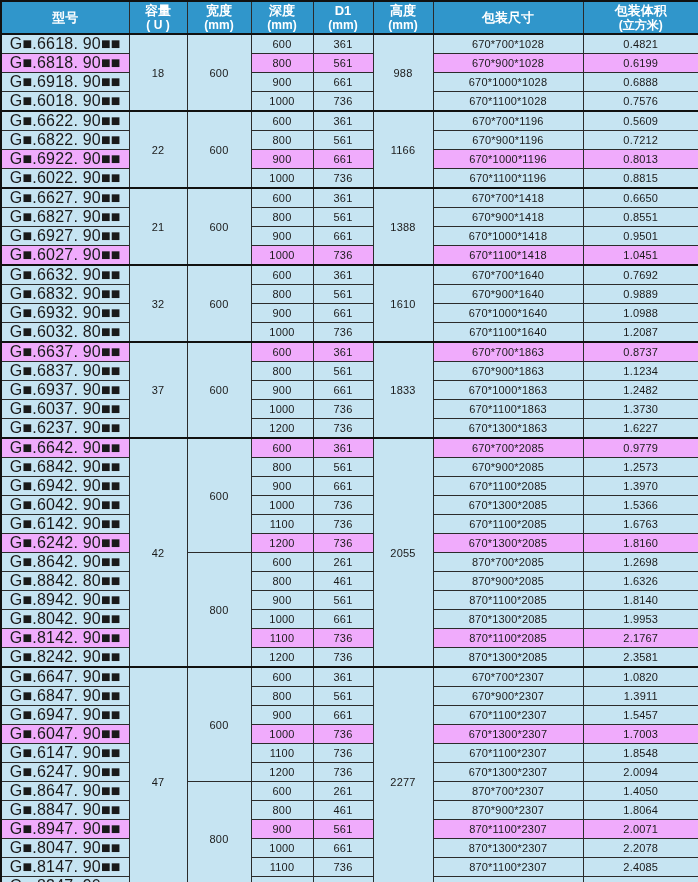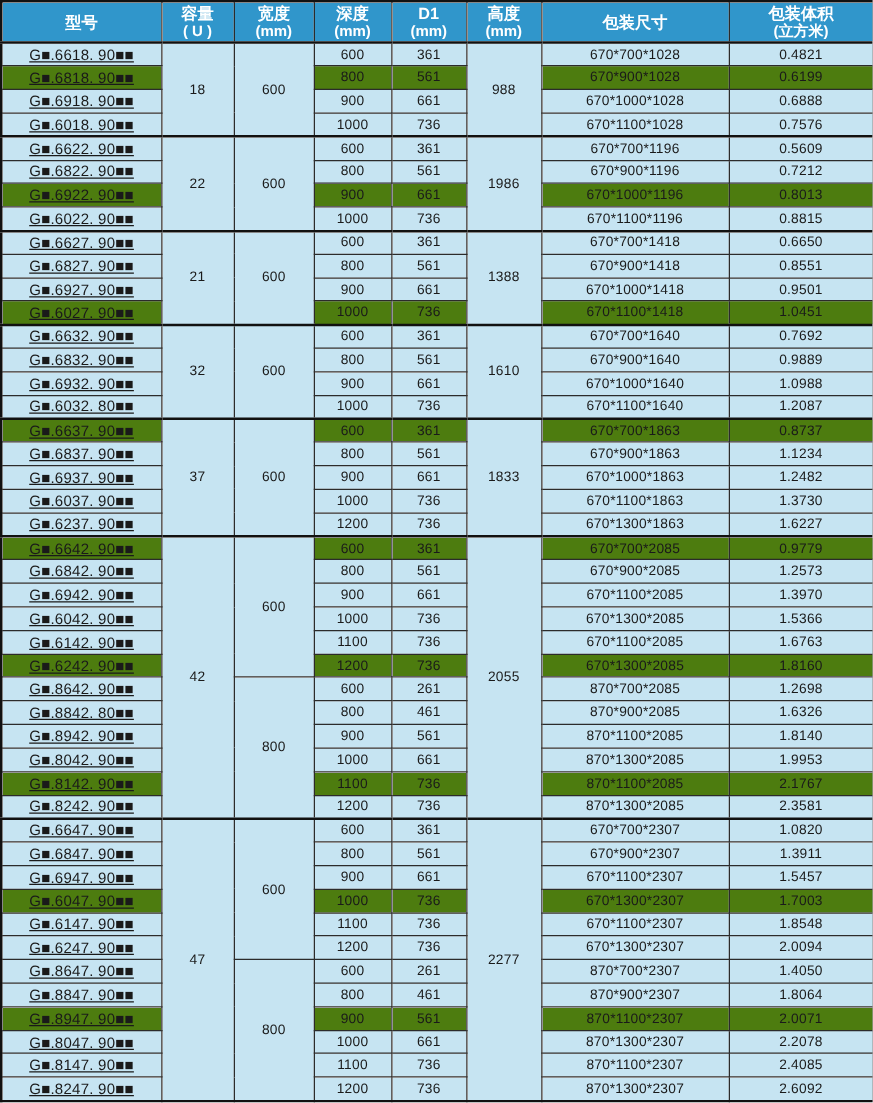--- a/index.html
+++ b/index.html
@@ -20,22 +20,22 @@
     font-weight:bold; font-size:13px; line-height:1.2;
     height:33px;
   }
   thead th .sub { font-size:12px; font-weight:bold; }
   tbody td {
     background:#C6E4F2;
     font-size:11px;
     height:18px;
     letter-spacing:0.2px;
   }
-  tbody td.model { font-size:12px;text-decoration:underline; }
-  tbody td.hl { background:#4d7c0f; }
+  tbody td.model { font-size:16px; }
+  tbody td.hl { background:#f0abfc; }
   tr.group-start td { border-top:2px solid #111; }
 </style>
 </head>
 <body>
 
 <table id="spec">
   <colgroup>
     <col style="width:128px">
     <col style="width:58px">
     <col style="width:64px">
@@ -110,21 +110,21 @@
         <td>736</td>
         <td>670*1100*1028</td>
         <td>0.7576</td>
       </tr>
       <tr class="group-start">
         <td class="model">G■.6622. 90■■</td>
         <td rowspan="4">22</td>
         <td rowspan="4">600</td>
         <td>600</td>
         <td>361</td>
-        <td rowspan="4">1986</td>
+        <td rowspan="4">1166</td>
         <td>670*700*1196</td>
         <td>0.5609</td>
       </tr>
       <tr>
         <td class="model">G■.6822. 90■■</td>
         <td>800</td>
         <td>561</td>
         <td>670*900*1196</td>
         <td>0.7212</td>
       </tr>

